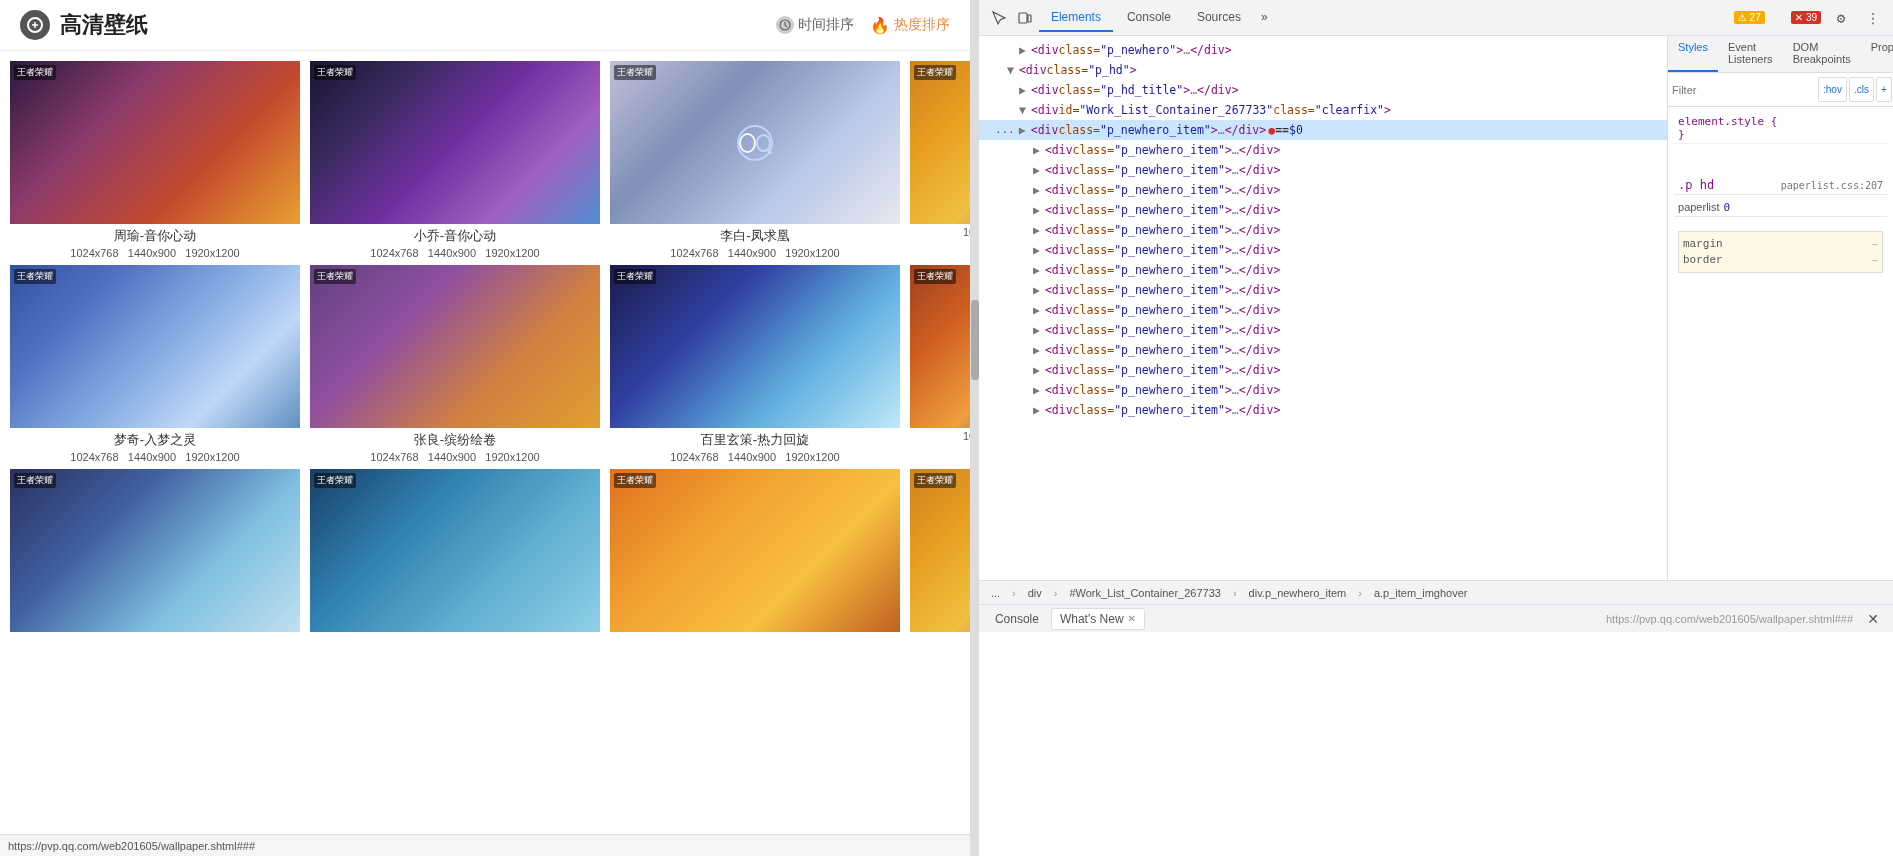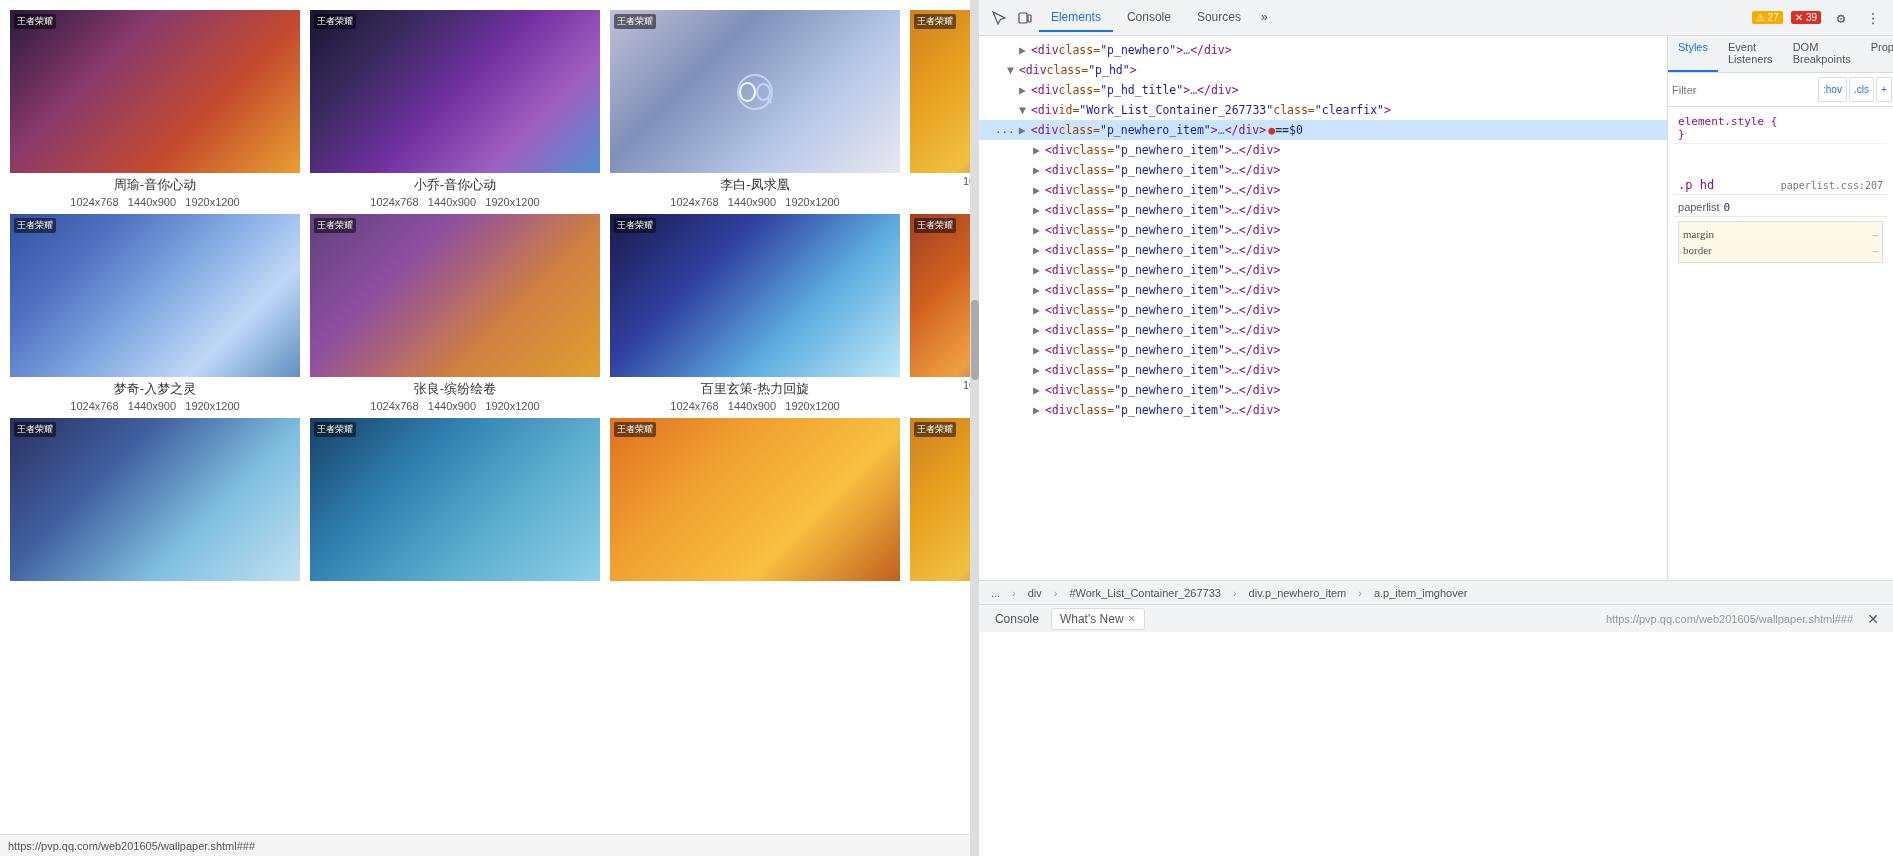--- a/index.html
+++ b/index.html
@@ -211,20 +211,21 @@
       border-radius: 2px;
       font-family: Arial, sans-serif;
     }
     .error-badge {
       background: #d93025;
       color: #fff;
       font-size: 10px;
       padding: 1px 4px;
       border-radius: 2px;
       font-family: Arial, sans-serif;
+      margin-left: 18px;
     }
 
     
     .dom-tree-panel {
       flex: 1;
       overflow-y: auto;
       background: #fff;
       border-right: 1px solid #dadce0;
       padding: 4px 0;
     }
@@ -299,25 +300,25 @@
       border-bottom: 1px solid #f0f0f0;
     }
     .style-selector { color: #881280; }
 
     
     .box-model-section {
       margin-top: 4px;
     }
     .box-model-table {
       border: 1px solid #dadce0;
-      margin: 4px 4px;
+      margin: 14px 4px;
       background: #fef9e7;
       padding: 4px;
       font-size: 11px;
-      font-family: Liberation Serif, serif;
+      font-family: Liberation Mono, monospace;
     }
     .box-row {
       display: flex;
       gap: 8px;
       align-items: center;
       padding: 2px 0;
     }
     .box-key { color: #555; flex: 1; }
     .box-dash { color: #999; }
 
@@ -390,20 +391,46 @@
       display: flex;
       flex: 1;
       overflow: hidden;
     }
   </style>
 </head>
 <body>
 
 <div id="left-panel">
 
+  <div class="page-header">
+    <div class="page-header-left">
+      <div class="page-title-icon">
+        <svg width="18" height="18" viewBox="0 0 18 18">
+            <circle cx="9" cy="9" r="7" fill="none" stroke="#fff" stroke-width="2"></circle>
+            <path d="M6 9h6M9 6v6" stroke="#fff" stroke-width="1.5"></path>
+          </svg>
+      </div>
+      <span class="page-title">高清壁纸</span>
+    </div>
+    <div class="sort-buttons">
+      <span class="sort-btn">
+        <span class="icon-circle">
+          <svg width="12" height="12" viewBox="0 0 12 12">
+              <circle cx="6" cy="6" r="5" fill="none" stroke="#666" stroke-width="1.2"></circle>
+              <path d="M6 3v3l2 2" stroke="#666" stroke-width="1.2" fill="none"></path>
+            </svg>
+        </span>
+        <span>时间排序</span>
+      </span>
+      <span class="sort-btn active">
+        <span class="fire-icon">🔥</span>
+        <span style="color:#e84;">热度排序</span>
+      </span>
+    </div>
+  </div>
 
   <div class="wallpaper-grid">
 
     <div class="wallpaper-row" style="margin-top:10px;">
       <div class="wallpaper-item">
         <div class="wallpaper-thumb t1">
           <span class="wz-badge">王者荣耀</span>
         </div>
         <span class="wallpaper-name">周瑜-音你心动</span>
         <span class="wallpaper-label">1024x768&nbsp;&nbsp;&nbsp;1440x900&nbsp;&nbsp;&nbsp;1920x1200</span>

